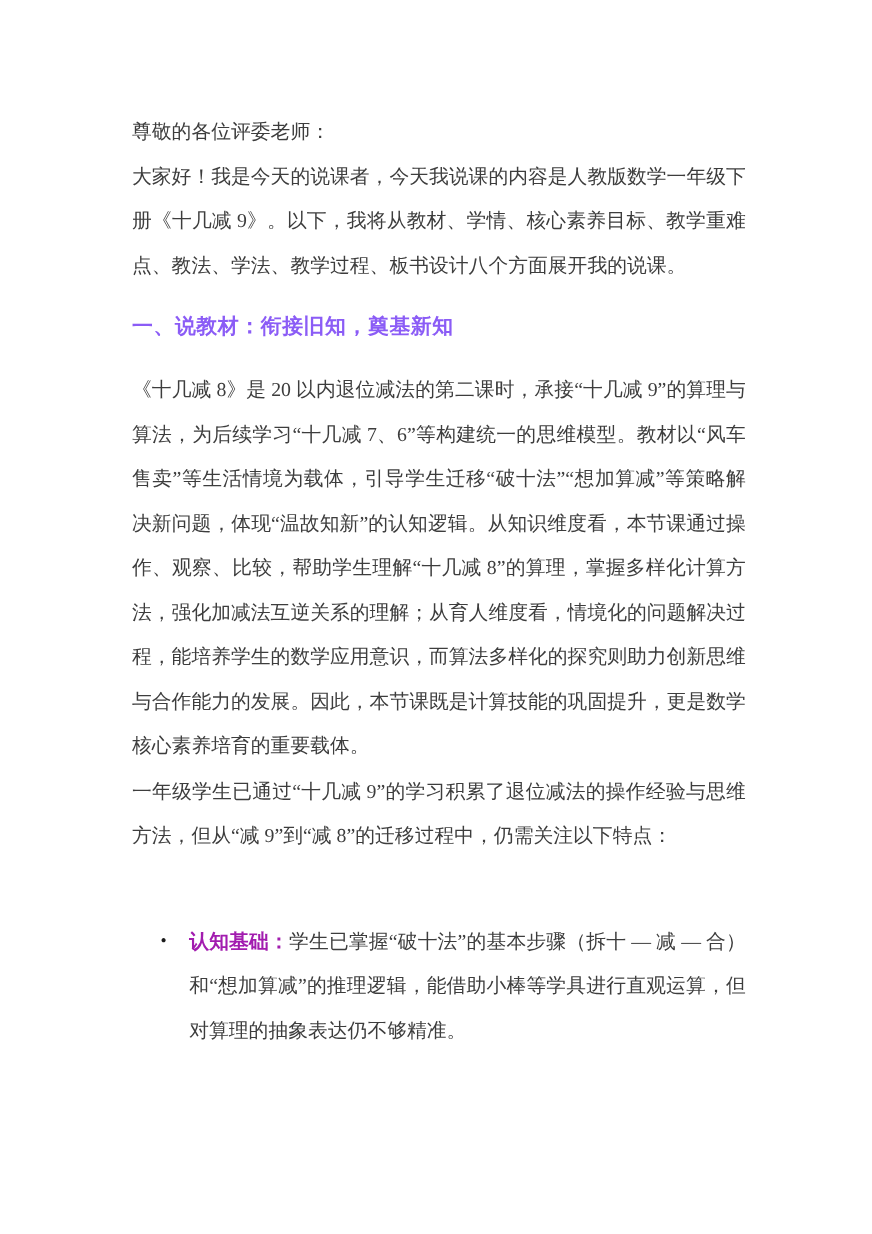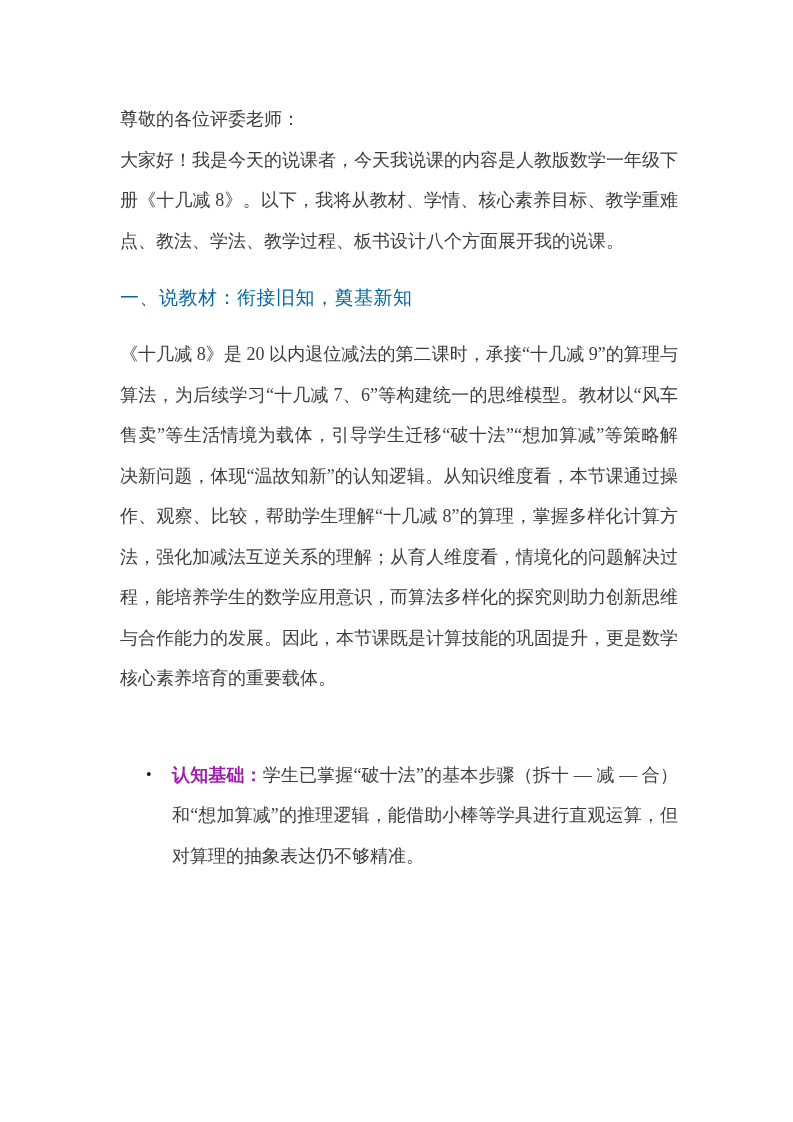--- a/index.html
+++ b/index.html
@@ -25,23 +25,23 @@
     line-height: 40.5px;
     text-align: justify;
     text-align-last: left;
     color: #3d3d3d;
     word-break: break-all;
   }
   h2.heading {
     margin: 17px 0 16px 0;
     font-size: 19px;
     line-height: 40px;
-    font-weight: normal;
+    font-weight: bold;
     font-family: "Liberation Sans", "DejaVu Sans", sans-serif;
-    color: #0369a1;
+    color: #8b5cf6;
     letter-spacing: 0.5px;
   }
   ul.bullet-list {
     margin: 56px 0 0 0;
     padding: 0;
     list-style: none;
   }
   ul.bullet-list > li.bullet-item {
     position: relative;
     margin: 0;
@@ -67,27 +67,28 @@
     color: #a21caf;
   }
 </style>
 </head>
 <body>
 
 <div class="page">
 
   <p class="body-text">尊敬的各位评委老师：</p>
 
-  <p class="body-text">大家好！我是今天的说课者，今天我说课的内容是人教版数学一年级下册《十几减 8》。以下，我将从教材、学情、核心素养目标、教学重难点、教法、学法、教学过程、板书设计八个方面展开我的说课。</p>
+  <p class="body-text">大家好！我是今天的说课者，今天我说课的内容是人教版数学一年级下册《十几减 9》。以下，我将从教材、学情、核心素养目标、教学重难点、教法、学法、教学过程、板书设计八个方面展开我的说课。</p>
 
   <h2 class="heading">一、说教材：衔接旧知，奠基新知</h2>
 
   <p class="body-text">《十几减 8》是 20 以内退位减法的第二课时，承接“十几减 9”的算理与算法，为后续学习“十几减 7、6”等构建统一的思维模型。教材以“风车售卖”等生活情境为载体，引导学生迁移“破十法”“想加算减”等策略解决新问题，体现“温故知新”的认知逻辑。从知识维度看，本节课通过操作、观察、比较，帮助学生理解“十几减 8”的算理，掌握多样化计算方法，强化加减法互逆关系的理解；从育人维度看，情境化的问题解决过程，能培养学生的数学应用意识，而算法多样化的探究则助力创新思维与合作能力的发展。因此，本节课既是计算技能的巩固提升，更是数学核心素养培育的重要载体。</p>
 
 
+  <p class="body-text">一年级学生已通过“十几减 9”的学习积累了退位减法的操作经验与思维方法，但从“减 9”到“减 8”的迁移过程中，仍需关注以下特点：</p>
 
   <ul class="bullet-list">
     <li class="bullet-item">
       <span class="bullet-marker">•</span><span class="bullet-label">认知基础：</span><span>学生已掌握“破十法”的基本步骤（拆十 — 减 — 合）和“想加算减”的推理逻辑，能借助小棒等学具进行直观运算，但对算理的抽象表达仍不够精准。</span>
     </li>
   </ul>
 
 </div>
 
 </body></html>

